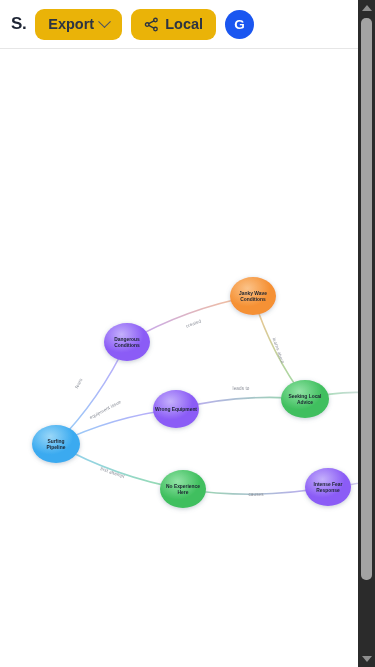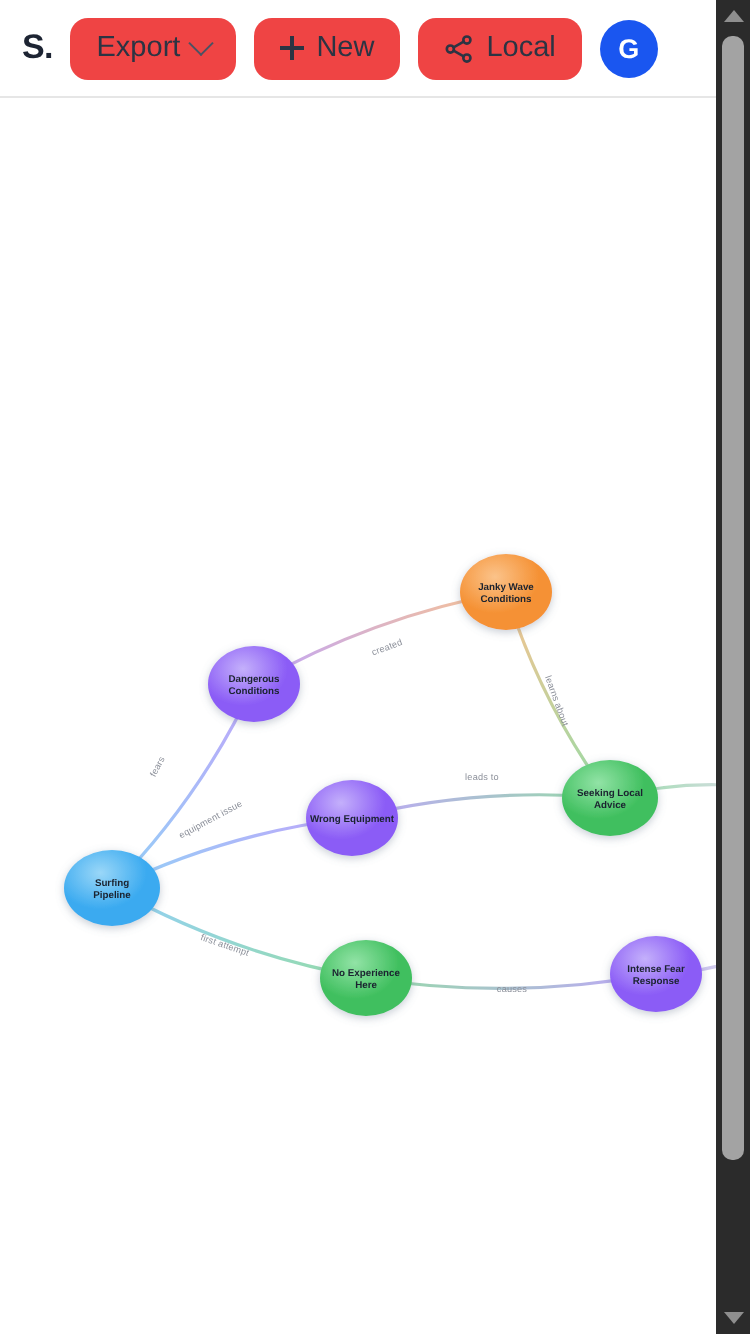--- a/index.html
+++ b/index.html
@@ -36,24 +36,24 @@
     user-select: none;
   }
 
   .pill {
     height: 31px;
     display: flex;
     align-items: center;
     gap: 6px;
     padding: 0 13px;
     border-radius: 9px;
-    background: #ef4444;
+    background: #eab308;
     color: #2c3443;
     font-size: 14.5px;
-    font-weight: 400;
+    font-weight: 700;
     cursor: pointer;
     white-space: nowrap;
   }
   .chev {
     width: 9px; height: 9px;
     border-right: 1.6px solid #4a5263;
     border-bottom: 1.6px solid #4a5263;
     transform: rotate(45deg) translate(-2px,-2px);
   }
   .plus {
@@ -150,24 +150,20 @@
   <div class="header">
     <div class="logo">
       <span>S.</span>
     </div>
 
     <div class="pill">
       <span>Export</span>
       <span class="chev"></span>
     </div>
 
-    <div class="pill">
-      <span class="plus"></span>
-      <span>New</span>
-    </div>
 
     <div class="pill">
       <span>
         <svg class="share-ic" viewBox="0 0 16 16" fill="none" stroke="#2c3443" stroke-width="1.4" stroke-linecap="round" stroke-linejoin="round">
           <circle cx="12.2" cy="3.2" r="1.9"></circle>
           <circle cx="3.4" cy="8" r="1.9"></circle>
           <circle cx="12.2" cy="12.8" r="1.9"></circle>
           <line x1="5.1" y1="7.1" x2="10.5" y2="4.1"></line>
           <line x1="5.1" y1="8.9" x2="10.5" y2="11.9"></line>
         </svg>

